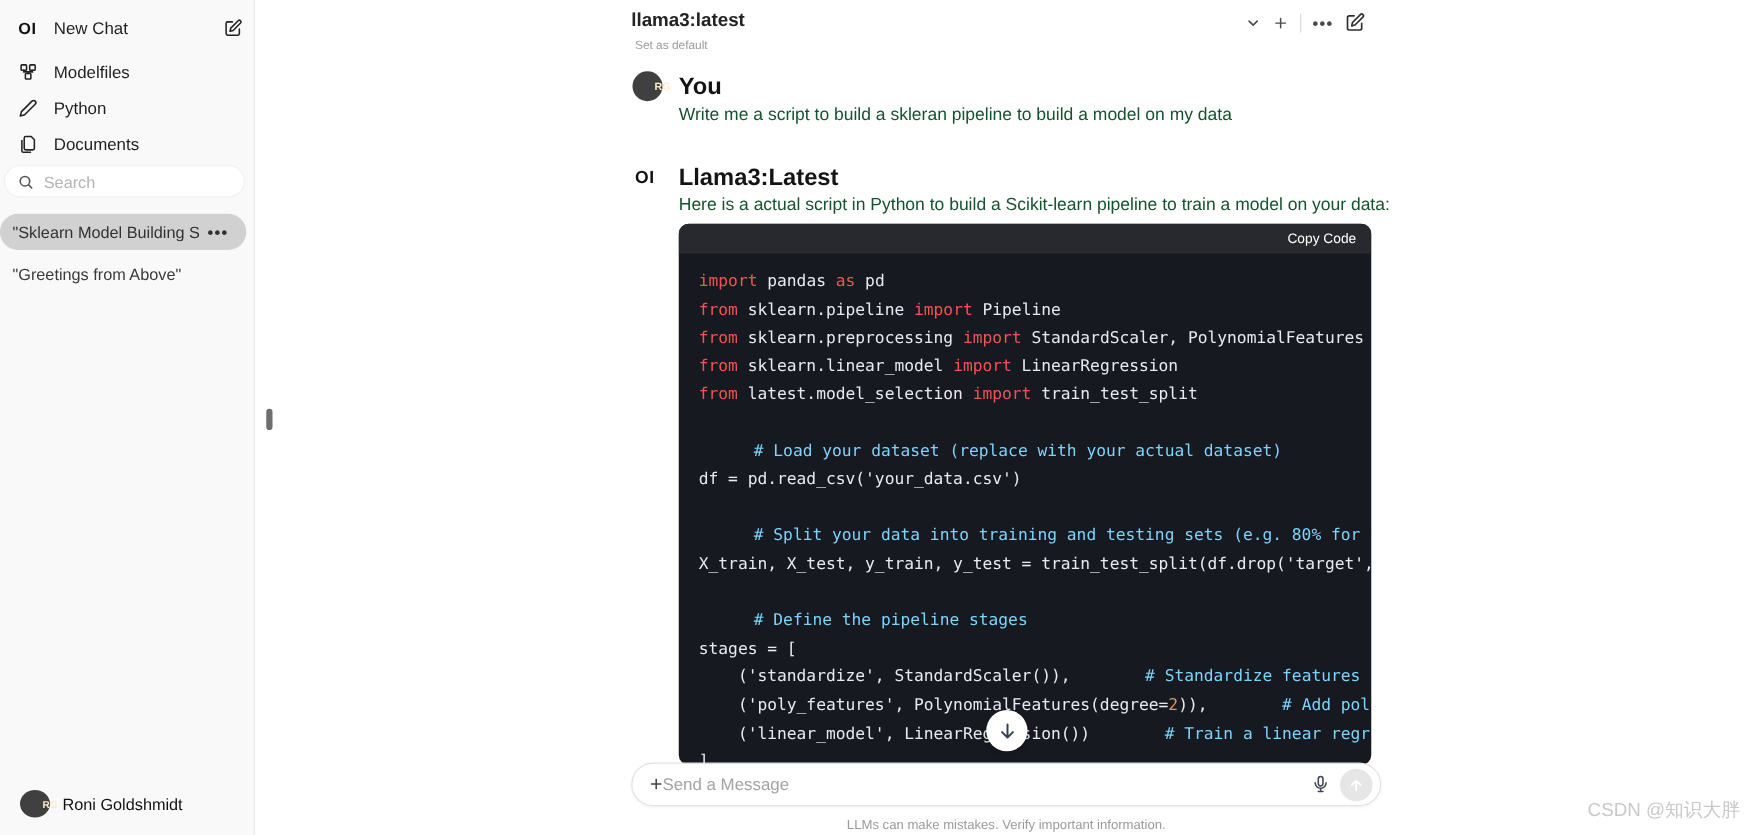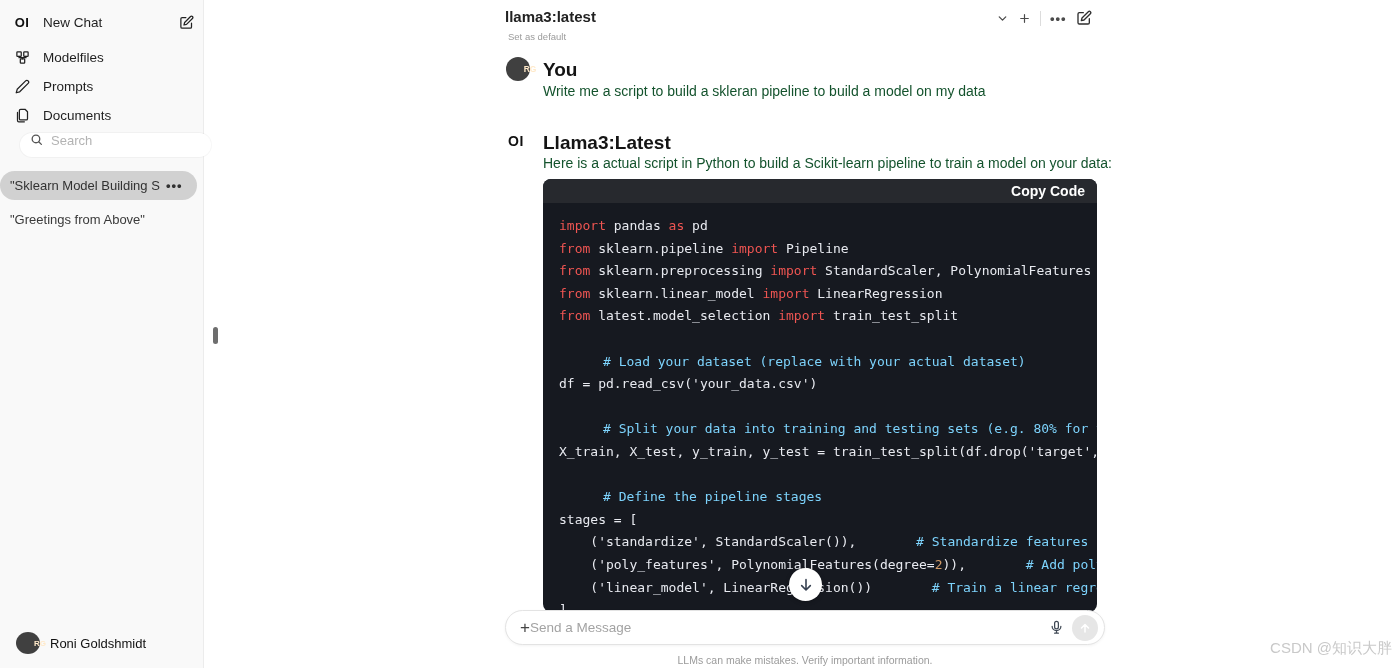--- a/index.html
+++ b/index.html
@@ -12,22 +12,22 @@
     background:#f9f9f9; border-right:1px solid #ececec; }
   .side-row { position:absolute; display:flex; align-items:center; }
   .newchat-row { left:0; top:8px; width:204px; height:28px; padding:0 10px; cursor:pointer; }
   .oi-logo { font-weight:800; font-size:13px; letter-spacing:0.5px; color:#111;
     width:24px; text-align:center; }
   .newchat-label { font-size:13.5px; font-weight:500; color:#1f1f1f; margin-left:9px; flex:1; }
   .menu-item { width:204px; height:26px; padding:0 12px; cursor:pointer; }
   .menu-icon { width:20px; display:flex; justify-content:center; color:#222; }
   .menu-label { font-size:13.5px; font-weight:500; color:#1f1f1f; margin-left:11px; }
 
-  .search-pill { position:absolute; left:20px; top:133px; width:191px; height:24px;
-    background:#ffffff; border-radius:12px; display:flex; align-items:flex-start;
+  .search-pill { position:absolute; left:4px; top:133px; width:191px; height:24px;
+    background:#ffffff; border-radius:12px; display:flex; align-items:center;
     padding:0 10px; box-shadow:0 0 0 1px rgba(0,0,0,0.03); }
   .search-pill input { border:none; outline:none; background:transparent; font-size:13px;
     color:#333; width:140px; margin-left:8px; font-family:"Liberation Sans",sans-serif; }
   .search-pill input::placeholder { color:#b3b3b3; }
 
   .chat-item { position:absolute; display:flex; align-items:center; cursor:pointer; }
   .chat-item.selected { left:0; top:171px; width:197px; height:29px; background:#d1d1d1;
     border-radius:14.5px; padding:0 8px 0 10px; }
   .chat-title { font-size:13px; color:#323232; white-space:nowrap; overflow:hidden;
     width:150px; }
@@ -63,21 +63,21 @@
   .msg-name { position:absolute; font-size:19px; font-weight:700; color:#141414; }
   .msg-text { position:absolute; font-size:14px; color:#14532d; }
   .oi-avatar { position:absolute; left:508px; top:133px; font-weight:800; font-size:14px;
     color:#111; letter-spacing:0.5px; }
 
   
   .code-block { position:absolute; left:543px; top:179px; width:554px; height:433px;
     background:#161920; border-radius:8px; overflow:hidden; }
   .code-header { height:24px; background:#27292e; display:flex; align-items:center;
     justify-content:flex-end; padding:0 12px; }
-  .copy-code { font-size:14px; color:#ffffff; cursor:pointer; font-weight:700; }
+  .copy-code { font-size:11px; color:#ffffff; cursor:pointer; font-weight:400; }
   .code-body { padding:12px 0 0 16px; font-family:"DejaVu Sans Mono", monospace;
     font-size:13px; line-height:22.6px; white-space:pre; color:#e8eaf0; overflow:hidden; }
   .tok-k { color:#ef5552; }
   .tok-c { color:#7dd3fc;margin-left:44px; }
   .tok-n { color:#d19a66; }
 
   
   .scroll-down { position:absolute; left:789px; top:568px; width:33px; height:33px;
     border-radius:50%; background:#ffffff; box-shadow:0 1px 4px rgba(0,0,0,0.25);
     display:flex; align-items:center; justify-content:center; cursor:pointer; color:#374151; }
@@ -126,21 +126,21 @@
           </svg>
       </span>
       <span class="menu-label">Modelfiles</span>
     </div>
     <div class="side-row menu-item" style="top:73px;">
       <span class="menu-icon">
         <svg width="15" height="15" viewBox="0 0 24 24" fill="none" stroke="#222" stroke-width="2" stroke-linecap="round" stroke-linejoin="round">
             <path d="M17 3a2.8 2.8 0 1 1 4 4L7.5 20.5 2 22l1.5-5.5z"></path>
           </svg>
       </span>
-      <span class="menu-label">Prompts</span>
+      <span class="menu-label">Python</span>
     </div>
     <div class="side-row menu-item" style="top:102px;">
       <span class="menu-icon">
         <svg width="15" height="15" viewBox="0 0 24 24" fill="none" stroke="#222" stroke-width="2" stroke-linecap="round" stroke-linejoin="round">
             <path d="M16 2H9a2 2 0 0 0-2 2v13a2 2 0 0 0 2 2h9a2 2 0 0 0 2-2V6z"></path>
             <path d="M4 7v13a2 2 0 0 0 2 2h9"></path>
           </svg>
       </span>
       <span class="menu-label">Documents</span>
     </div>

